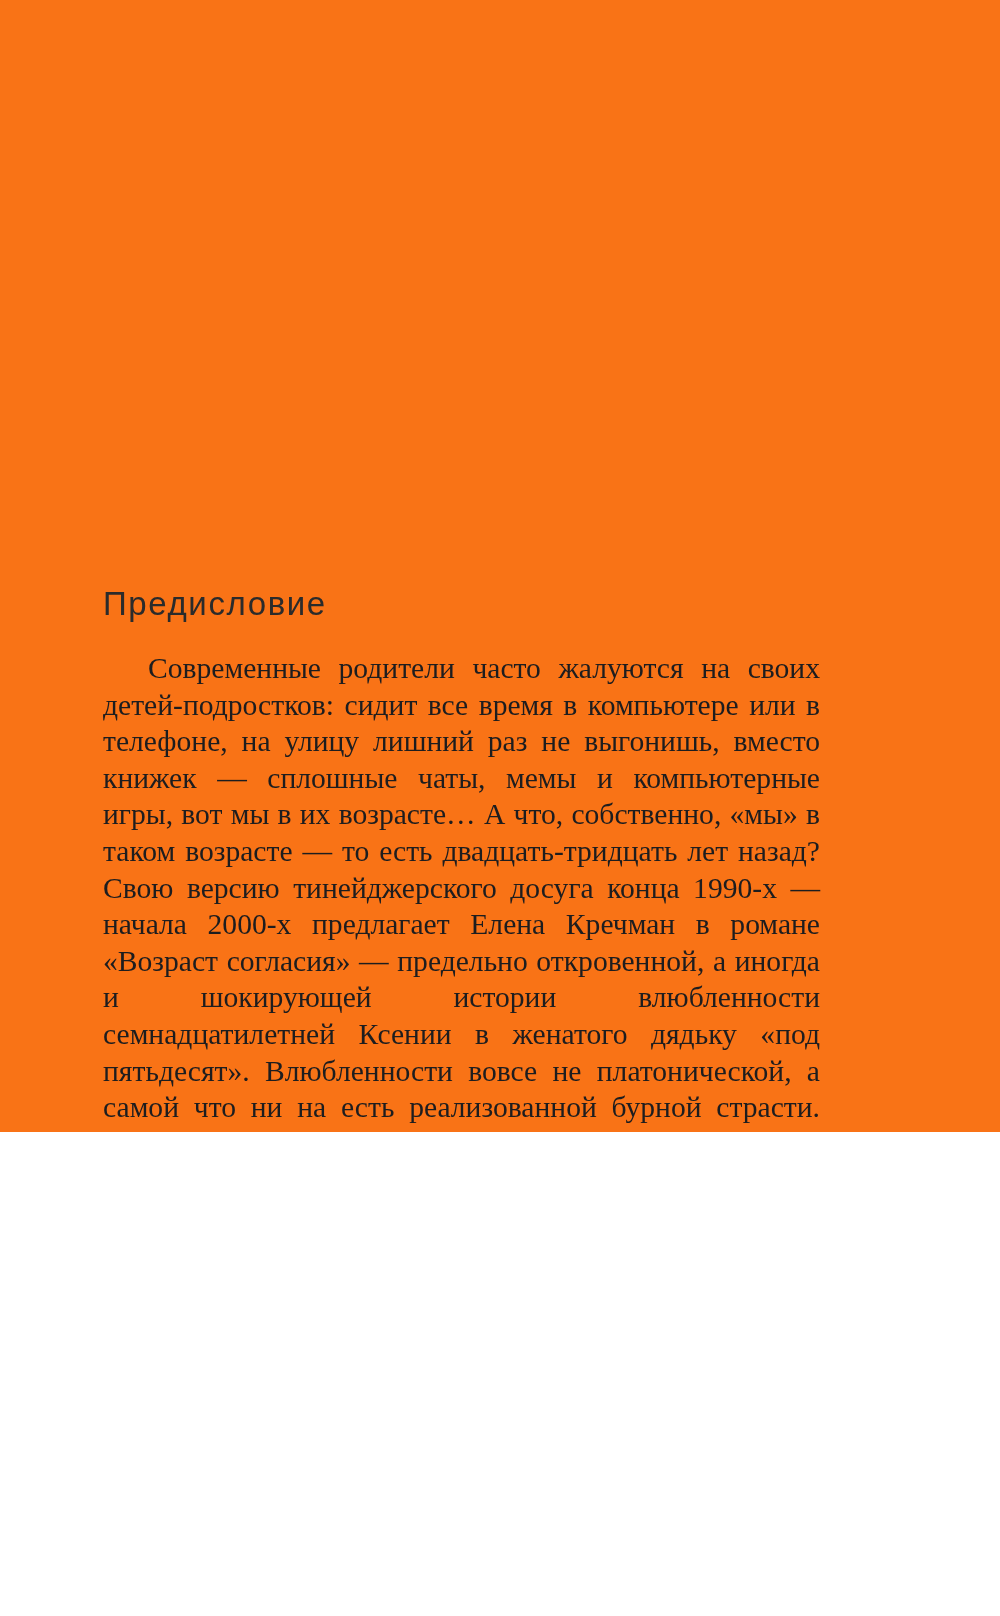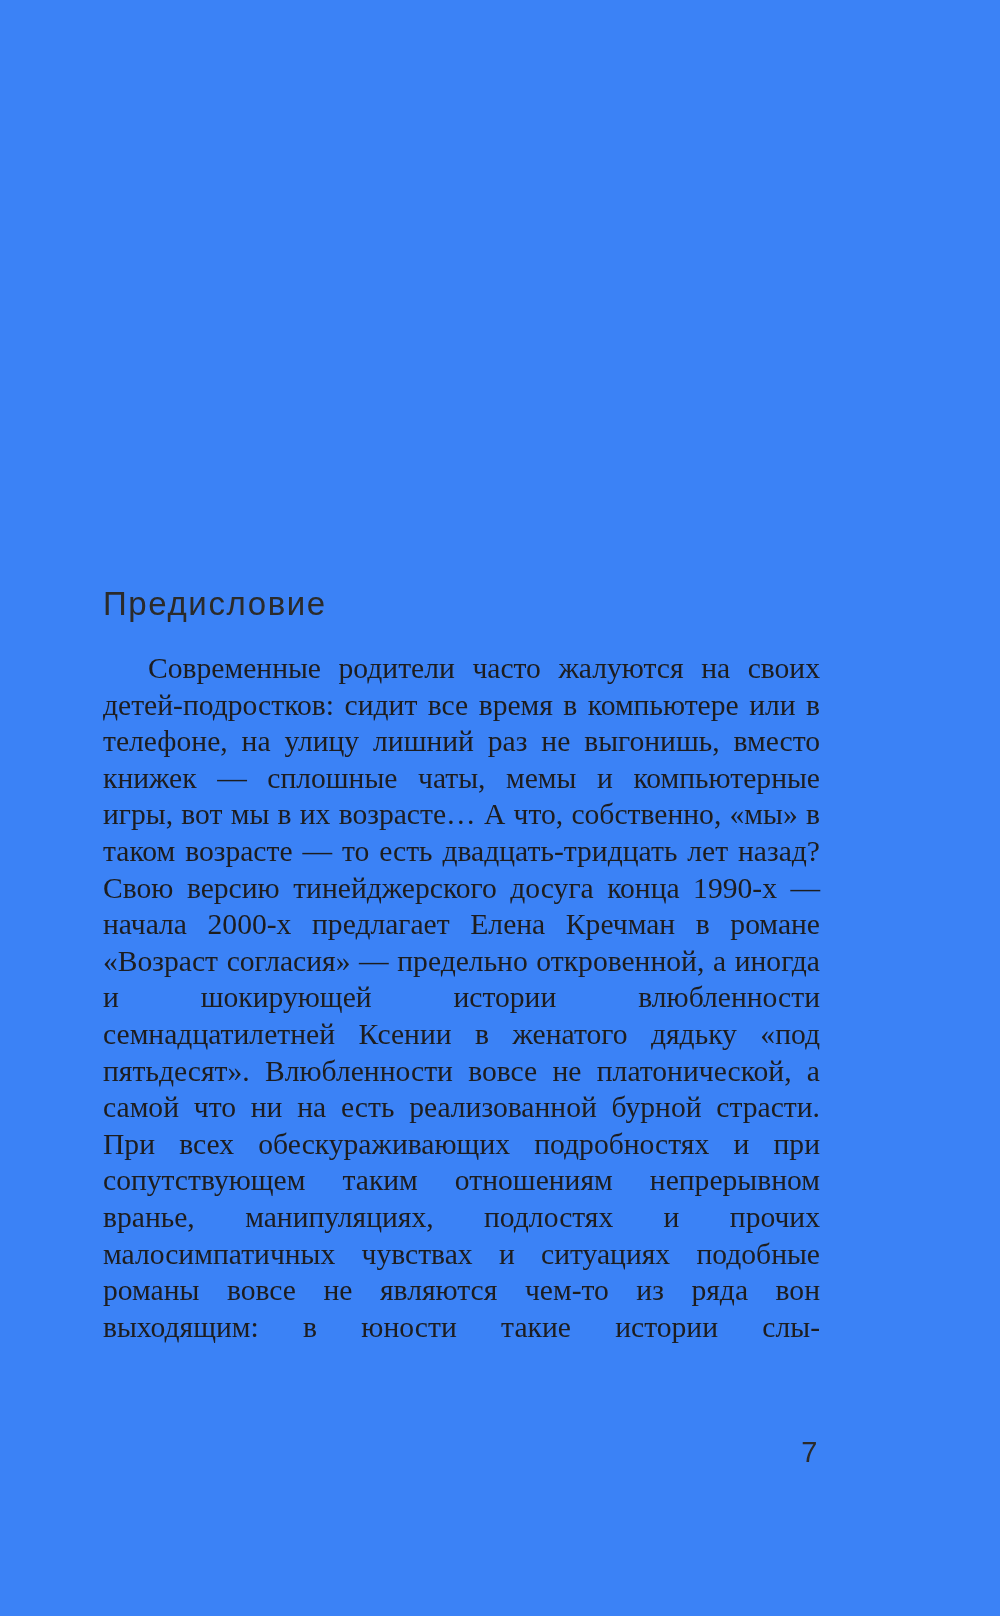--- a/index.html
+++ b/index.html
@@ -5,22 +5,22 @@
 <style>
   html, body {
     margin: 0;
     padding: 0;
     background: #ffffff;
   }
 
   .page {
     position: relative;
     width: 1000px;
-    height: 1616px;
-    background: #3b82f6;
+    height: 1132px;
+    background: #f97316;
     overflow: hidden;
     box-sizing: border-box;
   }
 
   
   .text-column {
     position: absolute;
     left: 103px;
     top: 0;
     width: 717px;

